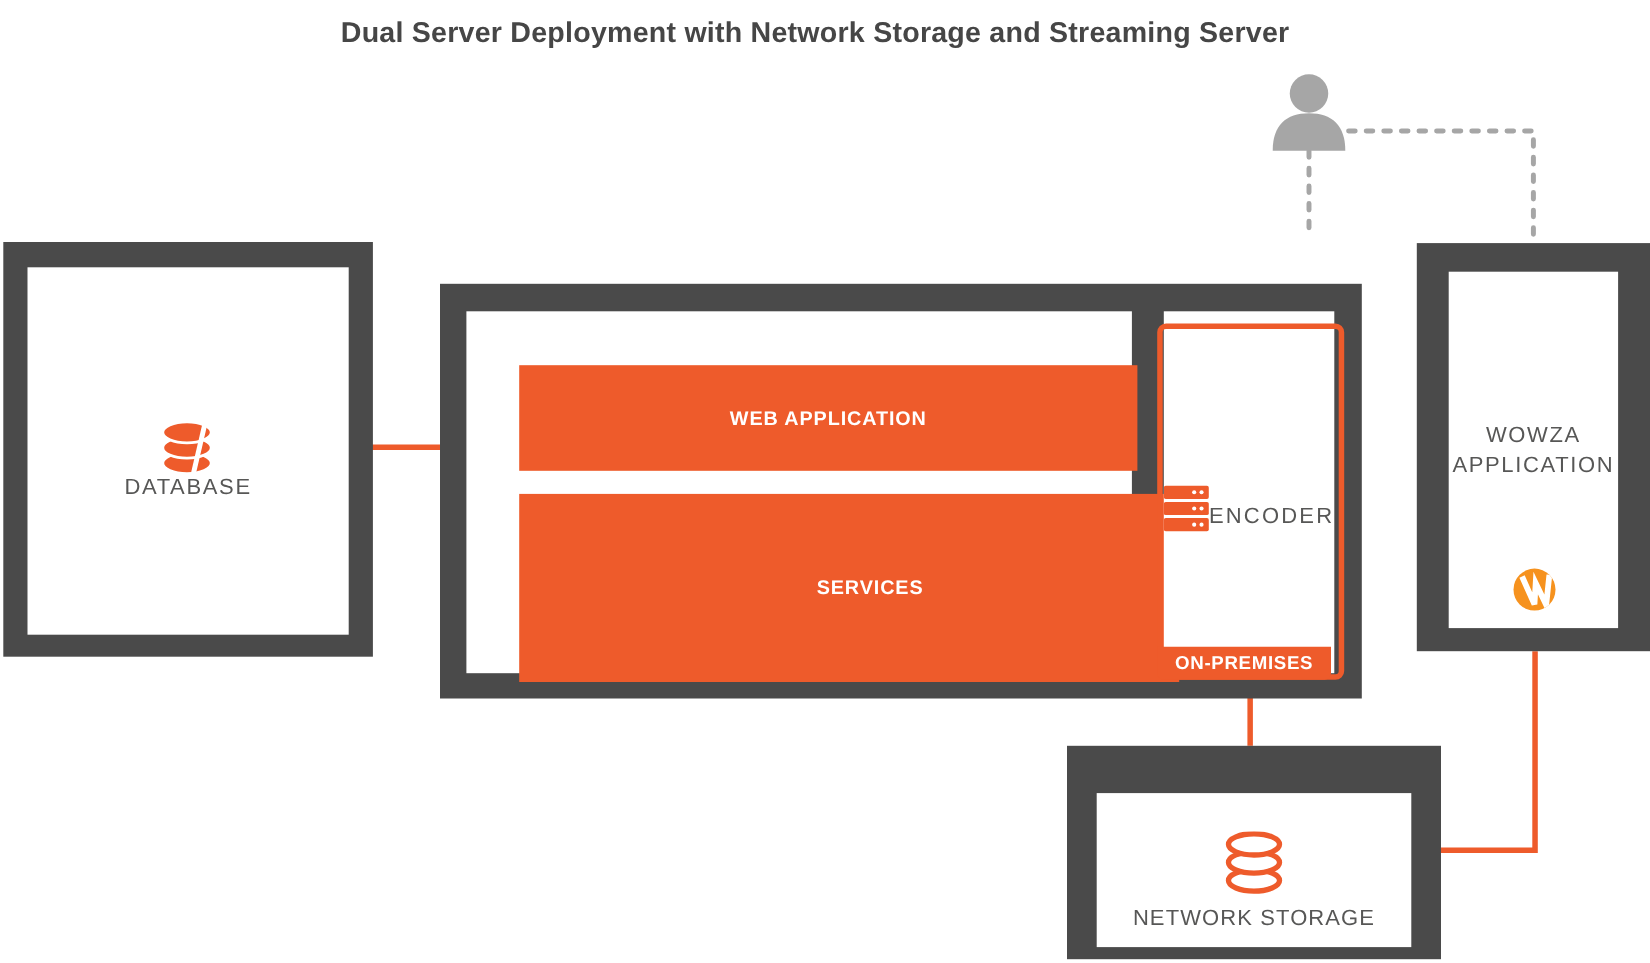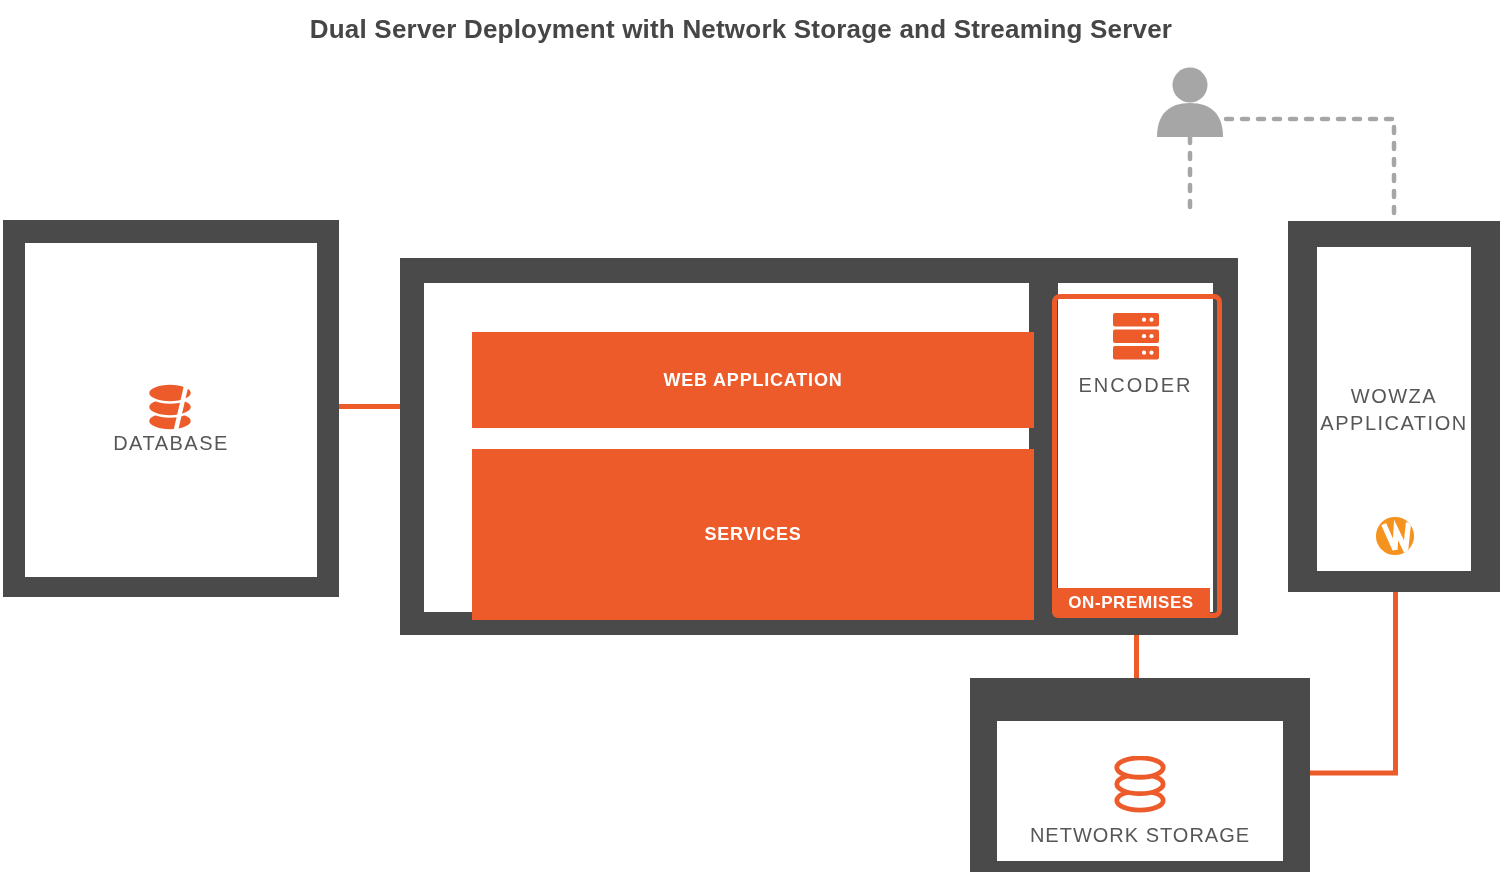--- a/index.html
+++ b/index.html
@@ -24,25 +24,25 @@
   .node-label{color:var(--label_gray,#575756);font-size:20px;letter-spacing:1.5px;font-weight:400;}
   .db-panel .node-label{}
 
   
   .app-box{left:400px;top:218px;width:838px;height:377px;margin-top:40px;}
   .app-panel{left:24px;top:25px;width:605px;height:329px;}
   .bar{position:absolute;left:48px;width:562px;background:var(--orange,#ee5b2b);
        display:flex;align-items:center;justify-content:center;}
   .bar-label{color:#fff;font-size:18px;font-weight:600;letter-spacing:0.8px;}
   .bar-web{top:49px;height:96px;}
-  .bar-services{top:166px;height:171px;}
+  .bar-services{top:166px;height:171px;padding-left:38px;}
 
   
   .enc-panel{left:658px;top:25px;width:155px;height:329px;
-             display:flex;flex-direction:column;align-items:center;justify-content:flex-start;
+             display:flex;align-items:center;justify-content:space-between;
              padding-top:30px;box-sizing:border-box;}
   .enc-panel .node-label{margin-top:14px;letter-spacing:2px;}
   .onprem-border{position:absolute;left:652px;top:36px;width:170px;height:324px;
                  border:5px solid var(--orange,#ee5b2b);border-radius:8px;box-sizing:border-box;}
   .onprem-badge{position:absolute;left:652px;top:330px;width:158px;height:30px;
                 background:var(--orange,#ee5b2b);border-radius:0 0 6px 6px;
                 display:flex;align-items:center;justify-content:center;}
   .onprem-badge span{color:#fff;font-size:17px;font-weight:700;letter-spacing:0.6px;}
 
   

